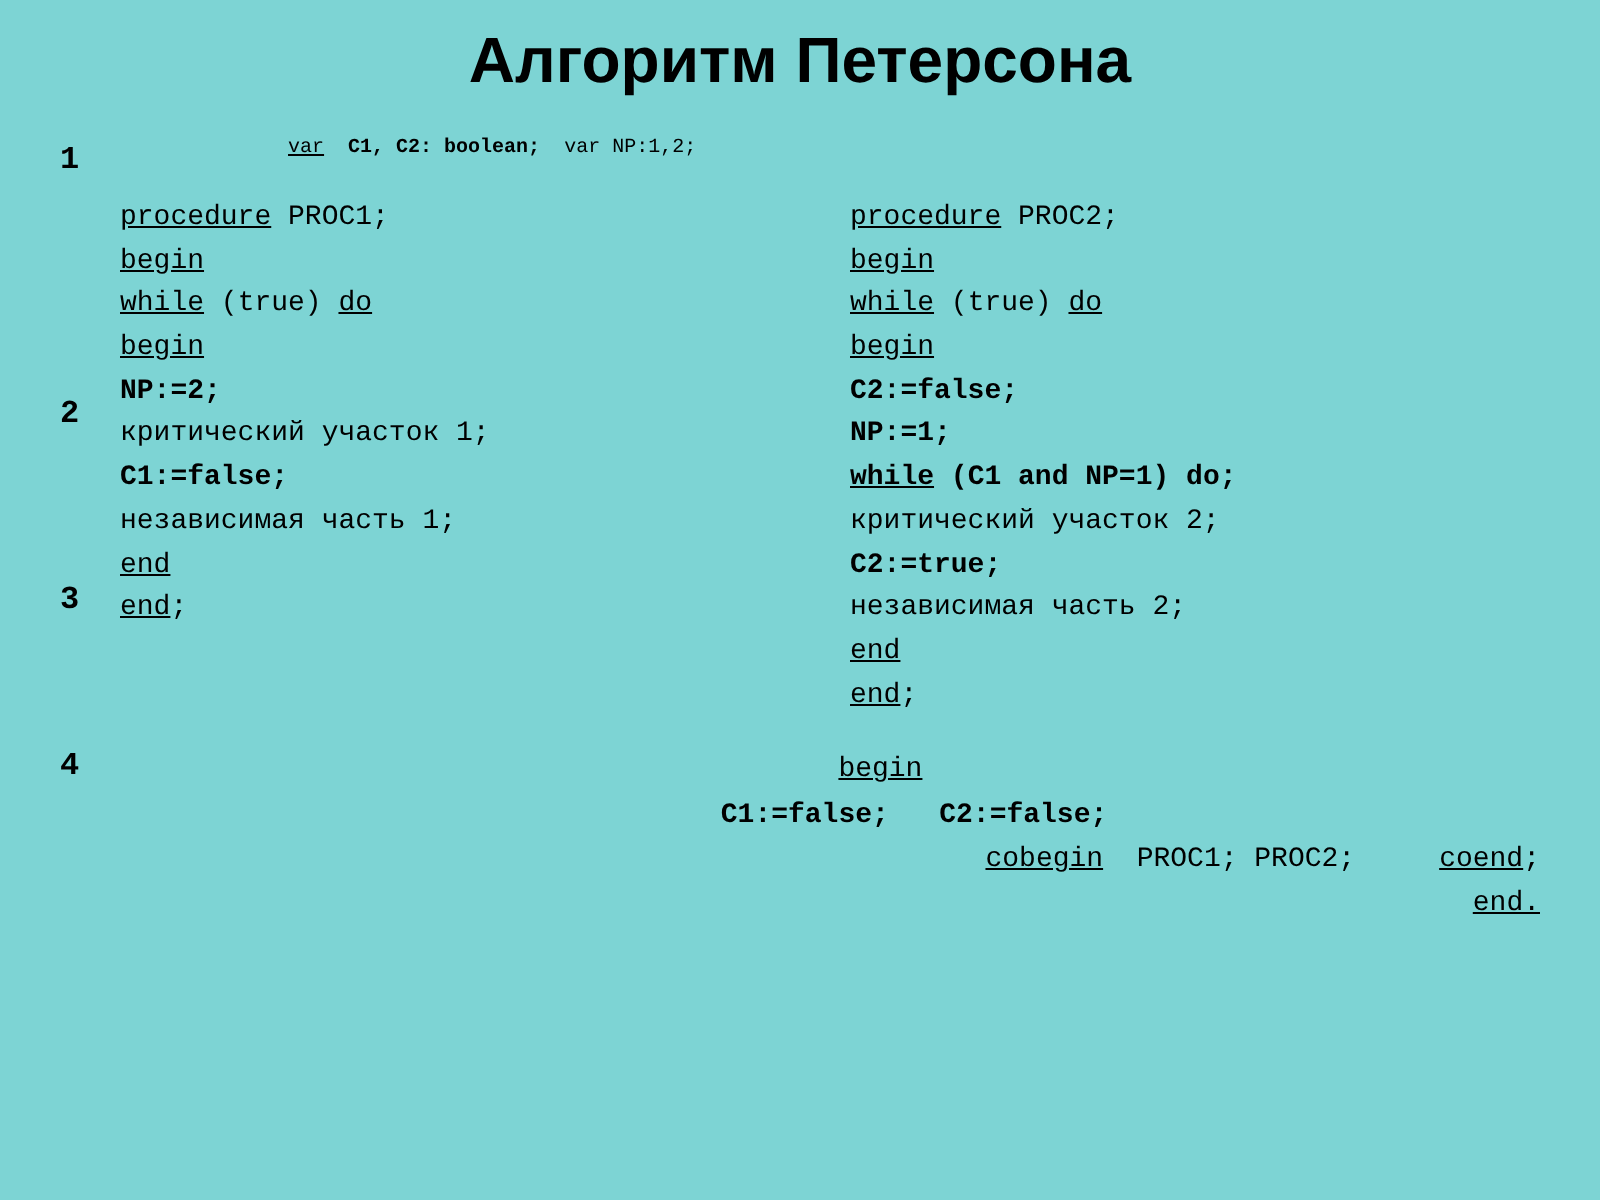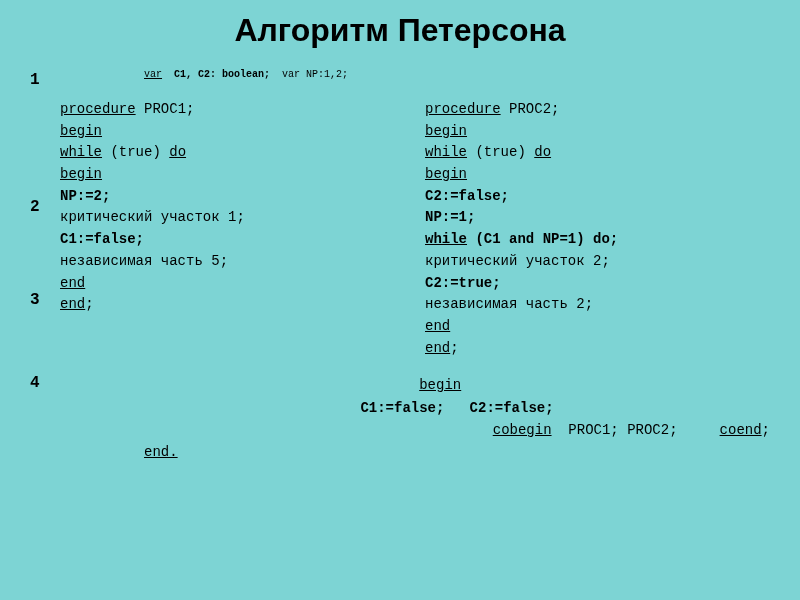--- a/index.html
+++ b/index.html
@@ -143,21 +143,21 @@
     <div class="code-area">
 
       <div class="code-col">
         <div class="code-line"><span class="kw">procedure</span> PROC1;</div>
         <div class="code-line"><span class="kw">begin</span></div>
         <div class="code-line"><span class="kw">while</span> (true) <span class="kw">do</span></div>
         <div class="code-line"><span class="kw">begin</span></div>
         <div class="code-line"><span class="bold">NP:=2;</span></div>
         <div class="code-line">критический участок 1;</div>
         <div class="code-line"><span class="bold">C1:=false;</span></div>
-        <div class="code-line">независимая часть 5;</div>
+        <div class="code-line">независимая часть 1;</div>
         <div class="code-line"><span class="kw">end</span></div>
         <div class="code-line"><span class="kw">end</span>;</div>
       </div>
 
       <div class="code-col">
         <div class="code-line"><span class="kw">procedure</span> PROC2;</div>
         <div class="code-line"><span class="kw">begin</span></div>
         <div class="code-line"><span class="kw">while</span> (true) <span class="kw">do</span></div>
         <div class="code-line"><span class="kw">begin</span></div>
         <div class="code-line"><span class="bold">C2:=false;</span></div>
@@ -172,17 +172,17 @@
 
     </div>
   </div>
 
   <div class="bottom-block">
     <div class="line-number" style="padding-top: 0;">4</div>
     <div class="bottom-code">
       <div class="code-line" style="text-align:center;">&nbsp;&nbsp;&nbsp;&nbsp;&nbsp;&nbsp;<span class="kw">begin</span></div>
       <div class="code-line" style="text-align:center;">&nbsp;&nbsp;&nbsp;&nbsp;&nbsp;&nbsp;&nbsp;&nbsp;&nbsp;&nbsp;<span class="bold">C1:=false;&nbsp;&nbsp; C2:=false;</span></div>
       <div class="code-line" style="text-align:right;">&nbsp;&nbsp;&nbsp;<span class="kw">cobegin</span>&nbsp; PROC1; PROC2;&nbsp;&nbsp;&nbsp;&nbsp;&nbsp;<span class="kw">coend</span>;</div>
-      <div class="code-line" style="text-align:left;">&nbsp;&nbsp;&nbsp;&nbsp;&nbsp;&nbsp;&nbsp;&nbsp;&nbsp;&nbsp;<span class="kw" style="text-decoration:underline;">end.</span></div>
+      <div class="code-line" style="text-align:right;">&nbsp;&nbsp;&nbsp;&nbsp;&nbsp;&nbsp;&nbsp;&nbsp;&nbsp;&nbsp;<span class="kw" style="text-decoration:underline;">end.</span></div>
     </div>
   </div>
 
 </div>
 
 </body></html>

